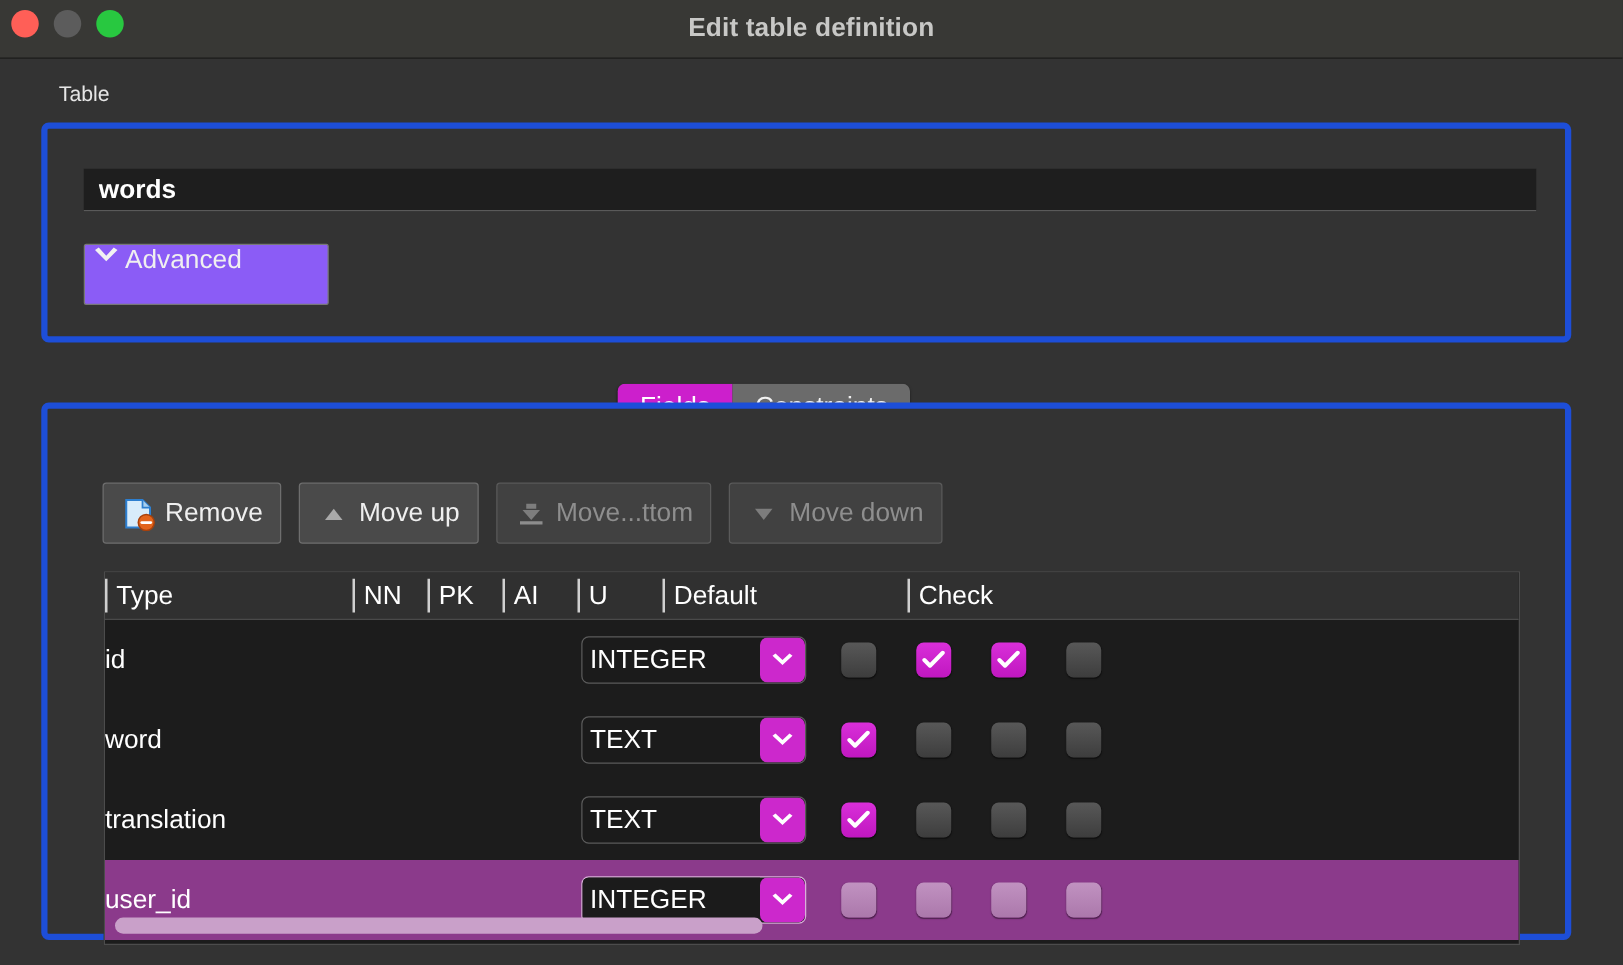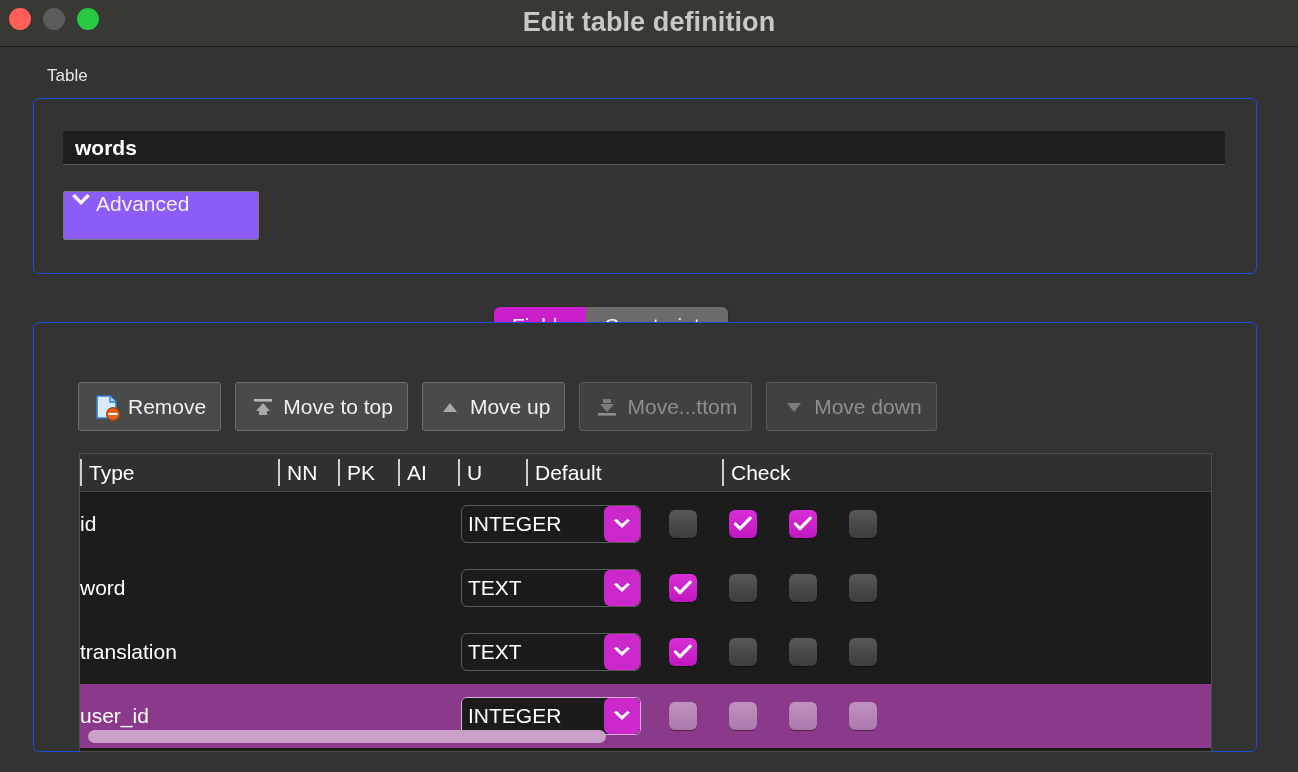--- a/index.html
+++ b/index.html
@@ -17,32 +17,32 @@
     border-bottom: 1px solid #1b1b1b;
   }
   .traffic { position: absolute; top: 8px; left: 9px; display: flex; gap: 12px; }
   .dot { width: 22px; height: 22px; border-radius: 50%; }
   .dot.close { background: #ff5f57; }
   .dot.min   { background: #5c5c5c; }
   .dot.max   { background: #28c840; }
   .window-title {
     position: absolute; left: 0; top: 0; width: 100%; height: 47px;
     line-height: 45px; text-align: center;
-    font-size: 27px; font-weight: bold; color: #c8c8c6;
+    font-size: 21px; font-weight: bold; color: #c8c8c6;
     letter-spacing: .1px;
   }
 
   
   .group-label {
     position: absolute;
     font-size: 17px; color: #e6e6e6;
   }
   .groupbox {
     position: absolute;
-    border: 1px solid #1d4ed8;
+    border: 5px solid #1d4ed8;
     border-radius: 6px;
     background: #333333;
   }
 
   
   .name-field {
     position: absolute;
     background: #1e1e1e;
     border: none;
     border-bottom: 1px solid #5a5a5a;
@@ -229,30 +229,20 @@
         <svg width="28" height="28" viewBox="0 0 28 28">
           <path d="M4 3 h13 l6 6 v16 h-19 z" fill="#d8ecfb" stroke="#2d7fd0" stroke-width="1.6"></path>
           <path d="M17 3 v6 h6" fill="#a8cfee" stroke="#2d7fd0" stroke-width="1.4"></path>
           <circle cx="20" cy="21" r="6.4" fill="#e2641c" stroke="#a8410c" stroke-width="1.2"></circle>
           <path d="M16.4 21 h7.2" stroke="#ffffff" stroke-width="2.2" stroke-linecap="round"></path>
         </svg>
       </span>
       <span>Remove</span>
     </div>
 
-    <div class="tbtn">
-      <span>
-        <svg width="26" height="22" viewBox="0 0 26 22">
-          <rect x="4" y="3" width="18" height="2.6" fill="#b9b9b9"></rect>
-          <path d="M13 7 L20 15 H6 Z" fill="#a9a9a9"></path>
-          <rect x="9" y="15" width="8" height="4" fill="#a9a9a9"></rect>
-        </svg>
-      </span>
-      <span>Move to top</span>
-    </div>
 
     <div class="tbtn">
       <span>
         <svg width="26" height="22" viewBox="0 0 26 22">
           <path d="M13 7 L20 16 H6 Z" fill="#a9a9a9"></path>
         </svg>
       </span>
       <span>Move up</span>
     </div>
 

